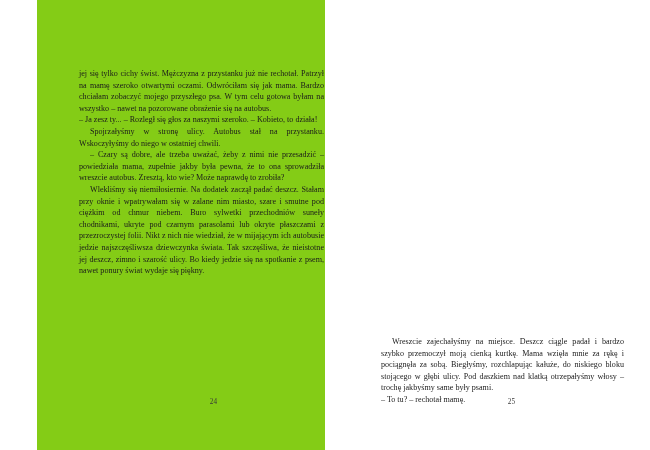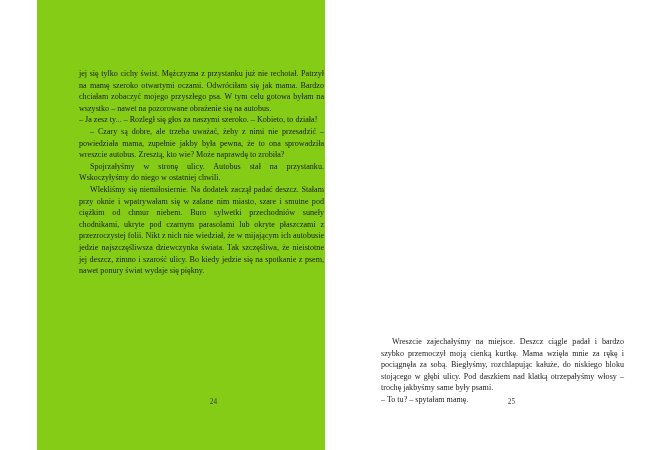--- a/index.html
+++ b/index.html
@@ -268,28 +268,28 @@
         <rect x="506" y="196" width="42" height="14" fill="#eeeadc"></rect>
         <rect x="496" y="200" width="64" height="5" fill="#d9d3c2"></rect>
       </g>
     </g>
   </svg>
 
   <div class="left-page">
     <div class="left-text">
       <p>jej się tylko cichy świst. Mężczyzna z przystanku już nie rechotał. Patrzył na mamę szeroko otwartymi oczami. Odwróciłam się jak mama. Bardzo chciałam zobaczyć mojego przyszłego psa. W tym celu gotowa byłam na wszystko – nawet na pozorowane obrażenie się na autobus.</p>
       <p>– Ja zesz ty... – Rozległ się głos za naszymi szeroko. – Kobieto, to działa!</p>
+      <p class="ind">Spojrzałyśmy w stronę ulicy. Autobus stał na przystanku. Wskoczyłyśmy do niego w ostatniej chwili.</p>
       <p class="ind">– Czary są dobre, ale trzeba uważać, żeby z nimi nie przesadzić – powiedziała mama, zupełnie jakby była pewna, że to ona sprowadziła wreszcie autobus. Zresztą, kto wie? Może naprawdę to zrobiła?</p>
-      <p class="ind">Spojrzałyśmy w stronę ulicy. Autobus stał na przystanku. Wskoczyłyśmy do niego w ostatniej chwili.</p>
       <p class="ind">Wlekliśmy się niemiłosiernie. Na dodatek zaczął padać deszcz. Stałam przy oknie i wpatrywałam się w zalane nim miasto, szare i smutne pod ciężkim od chmur niebem. Buro sylwetki przechodniów suneły chodnikami, ukryte pod czarnym parasolami lub okryte płaszczami z przezroczystej folii. Nikt z nich nie wiedział, że w mijającym ich autobusie jedzie najszczęśliwsza dziewczynka świata. Tak szczęśliwa, że nieistotne jej deszcz, zimno i szarość ulicy. Bo kiedy jedzie się na spotkanie z psem, nawet ponury świat wydaje się piękny.</p>
     </div>
     <div class="folio-left">24</div>
   </div>
 
   <div class="right-page">
     <div class="right-text">
       <p class="ind">Wreszcie zajechałyśmy na miejsce. Deszcz ciągle padał i bardzo szybko przemoczył moją cienką kurtkę. Mama wzięła mnie za rękę i pociągnęła za sobą. Biegłyśmy, rozchlapując kałuże, do niskiego bloku stojącego w głębi ulicy. Pod daszkiem nad klatką otrzepałyśmy włosy – trochę jakbyśmy same były psami.</p>
-      <p>– To tu? – spytałam mamę.</p>
+      <p>– To tu? – rechotał mamę.</p>
     </div>
     <div class="folio-right">25</div>
   </div>
 
 </div>
 
 </body></html>

